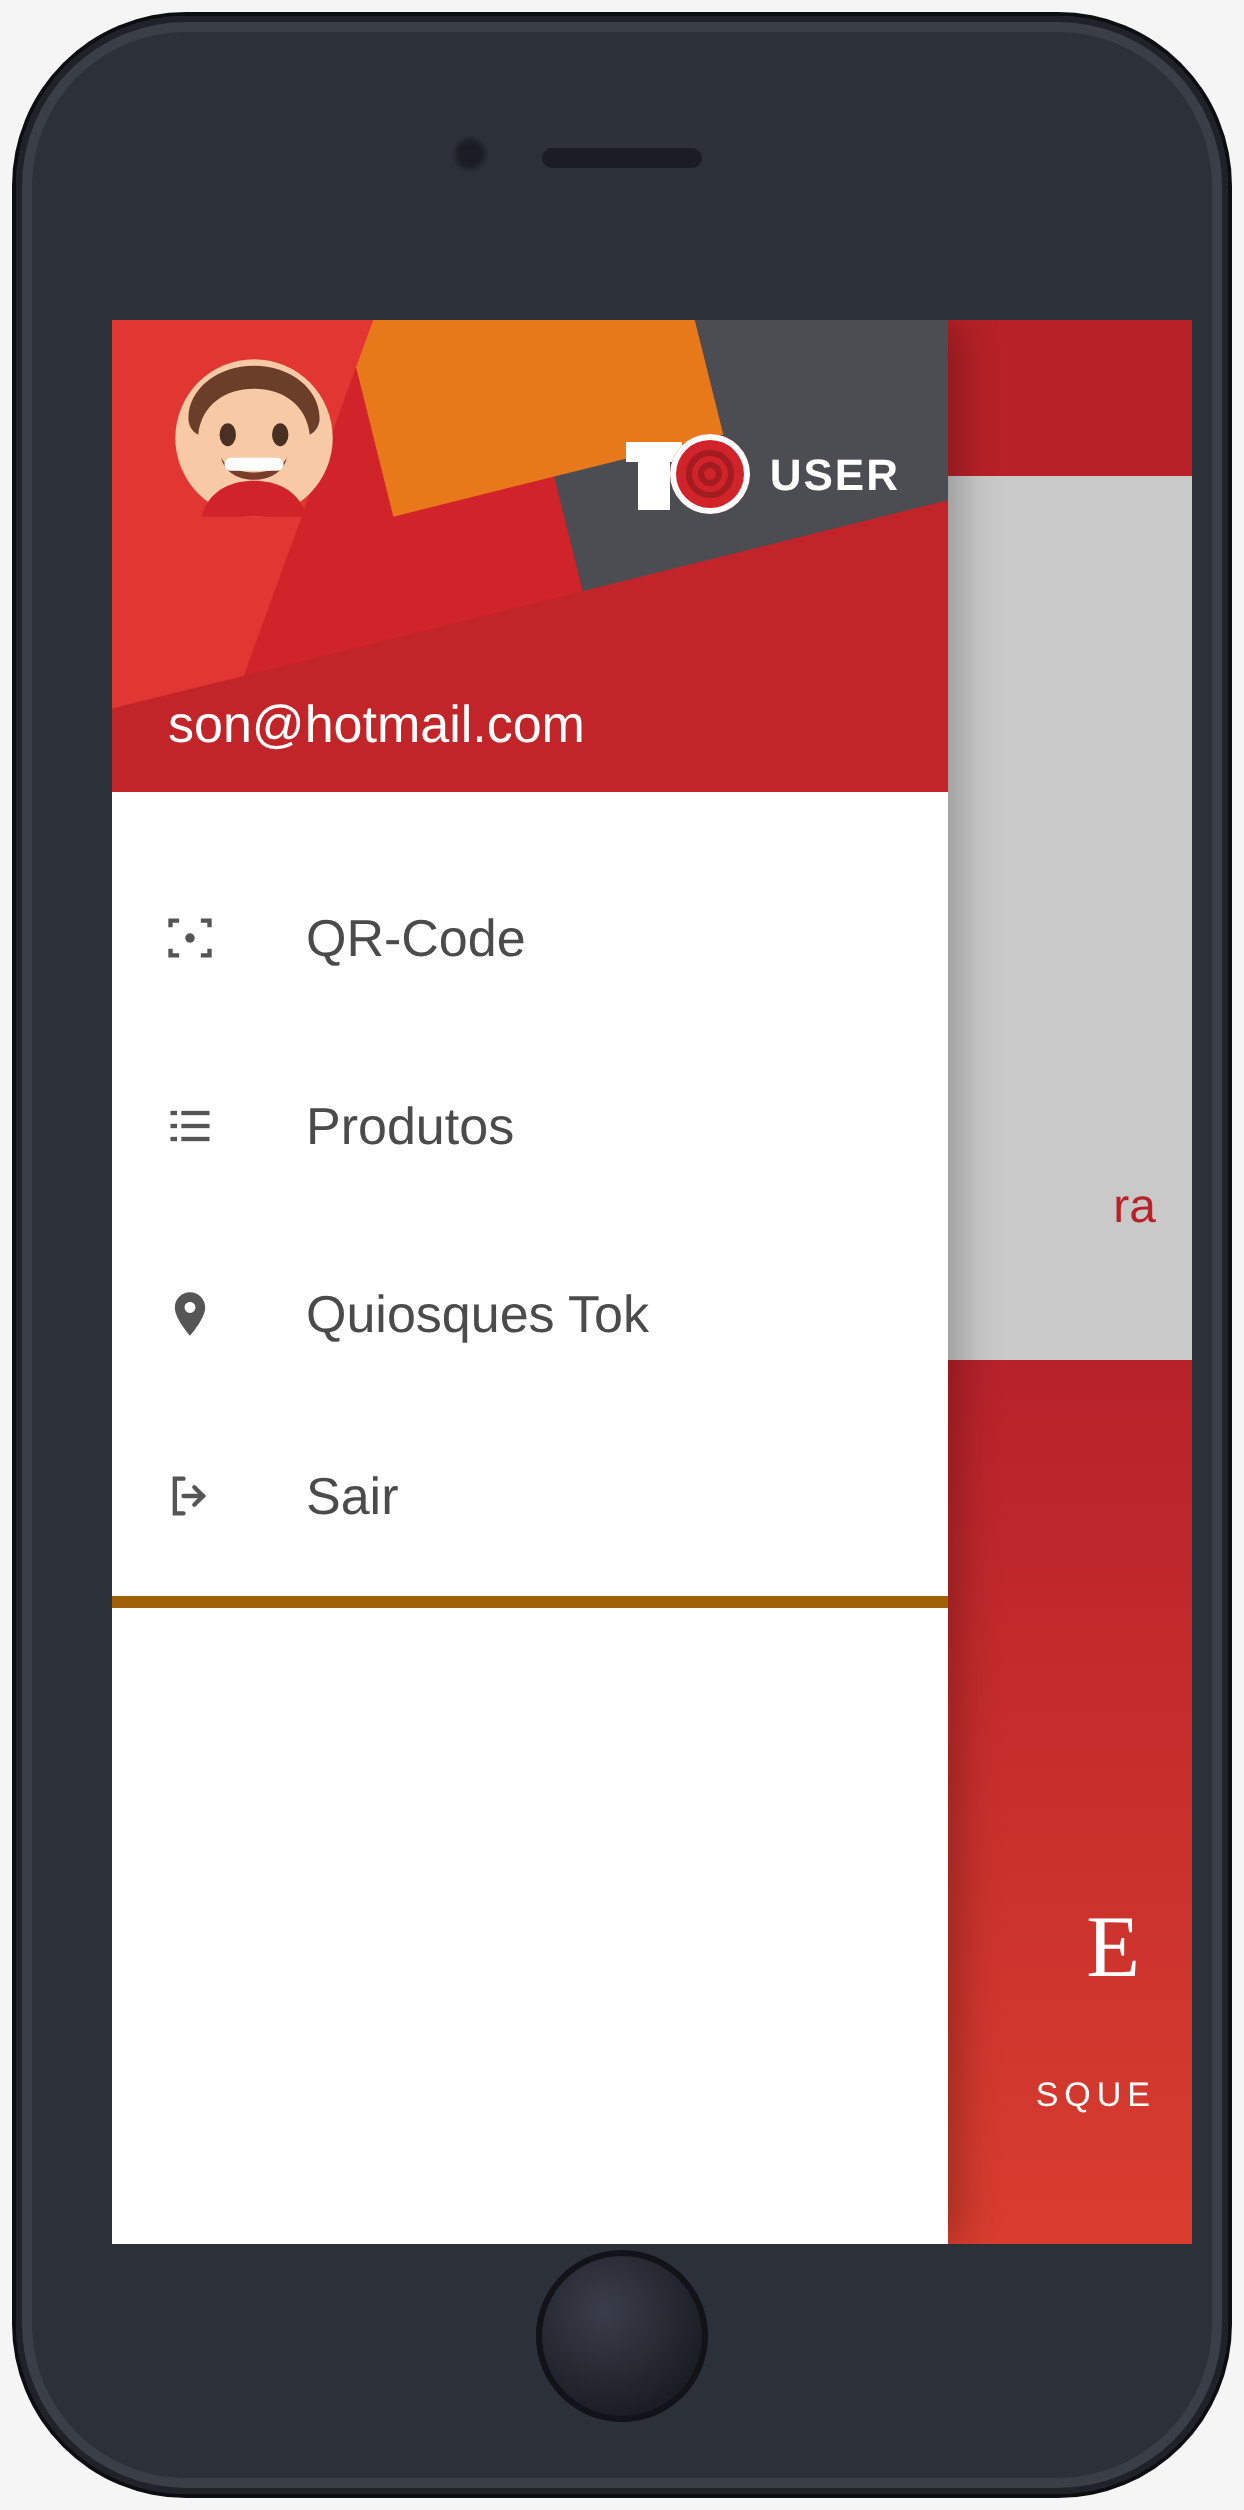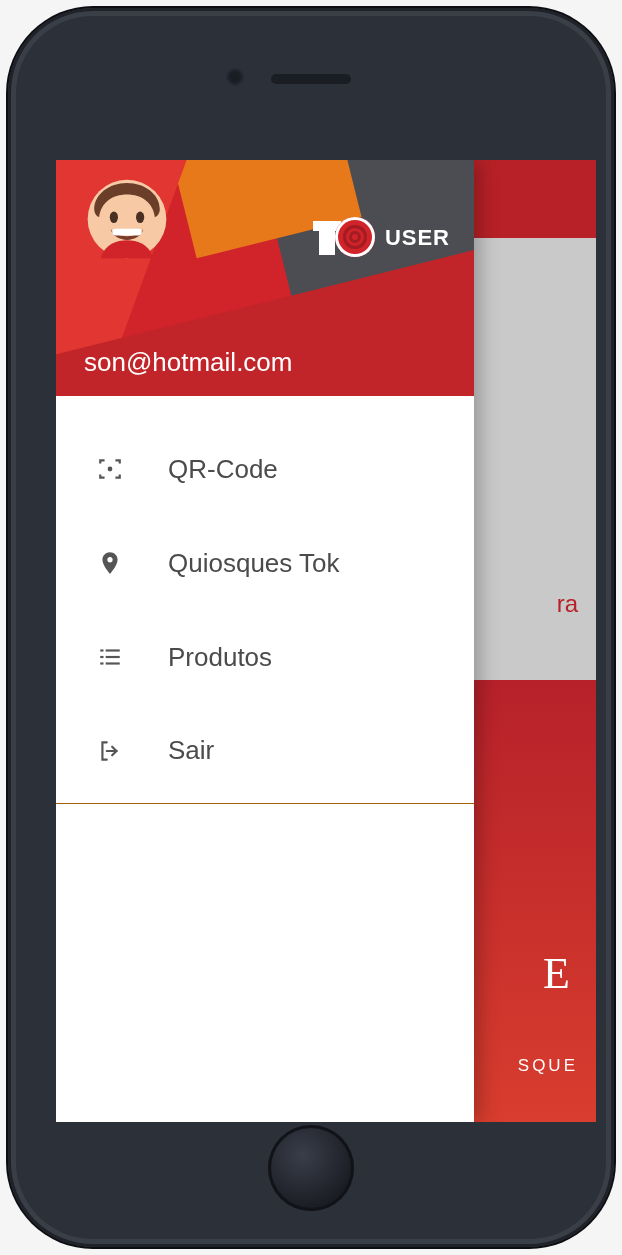--- a/index.html
+++ b/index.html
@@ -72,21 +72,21 @@
   }
   .bg-bottom {
     position: absolute; left: 0; top: 520px; right: 0; bottom: 0;
     background: linear-gradient(180deg, #b7212a 0%, #d83d2e 100%);
   }
   .bg-eq {
     position: absolute; right: 20px; top: 788px;
     color: #ffffff; font-size: 44px; letter-spacing: 6px; font-weight: 300;
   }
   .bg-foot {
-    position: absolute; right: 18px; top: 896px;
+    position: absolute; right: 18px; top: 878px;
     color: #ffffff; font-size: 17px; letter-spacing: 3px;
   }
 
   
   .drawer {
     position: absolute;
     left: 0; top: 0; bottom: 0;
     width: 418px;
     background: #ffffff;
     box-shadow: 6px 0 18px rgba(0,0,0,.25);
@@ -135,26 +135,26 @@
   
   .menu {
     flex: 1;
     background: #ffffff;
     padding-top: 26px;
   }
   .menu-item {
     display: flex;
     align-items: center;
     height: 94px;
-    padding-left: 40px;
+    padding-left: 25px;
     gap: 44px;
     cursor: pointer;
   }
   .menu-item.last {
-    border-bottom: 1px solid #a16207;
+    border-bottom: 6px solid #a16207;
     padding-bottom: 6px;
     height: 100px;
   }
   .menu-icon {
     width: 28px; height: 28px;
     color: #555;
     flex: none;
     display:flex; align-items:center; justify-content:center;
   }
   .menu-icon svg { width: 26px; height: 26px; }
@@ -224,40 +224,40 @@
                 <circle cx="12" cy="12" r="2.2" fill="#555" stroke="none"></circle>
               </svg>
             </span>
             <span class="menu-label">QR-Code</span>
           </div>
 
 
           <div class="menu-item">
             <span class="menu-icon">
               <svg viewBox="0 0 24 24" fill="#555">
-                <path d="M12 2c-3.9 0-7 3.1-7 7 0 5.2 7 13 7 13s7-7.8 7-13c0-3.9-3.1-7-7-7zm0 9.5c-1.4 0-2.5-1.1-2.5-2.5S10.6 6.5 12 6.5 14.5 7.6 14.5 9 13.4 11.5 12 11.5z"></path>
-              </svg>
-            </span>
-            <span class="menu-label">Quiosques Tok</span>
-          </div>
-
-          <div class="menu-item">
-            <span class="menu-icon">
-              <svg viewBox="0 0 24 24" fill="#555">
                 <rect x="3" y="5" width="3" height="2"></rect>
                   <rect x="8" y="5" width="13" height="2"></rect>
                 <rect x="3" y="11" width="3" height="2"></rect>
                   <rect x="8" y="11" width="13" height="2"></rect>
                 <rect x="3" y="17" width="3" height="2"></rect>
                   <rect x="8" y="17" width="13" height="2"></rect>
               </svg>
             </span>
             <span class="menu-label">Produtos</span>
           </div>
 
+          <div class="menu-item">
+            <span class="menu-icon">
+              <svg viewBox="0 0 24 24" fill="#555">
+                <path d="M12 2c-3.9 0-7 3.1-7 7 0 5.2 7 13 7 13s7-7.8 7-13c0-3.9-3.1-7-7-7zm0 9.5c-1.4 0-2.5-1.1-2.5-2.5S10.6 6.5 12 6.5 14.5 7.6 14.5 9 13.4 11.5 12 11.5z"></path>
+              </svg>
+            </span>
+            <span class="menu-label">Quiosques Tok</span>
+          </div>
+
 
           <div class="menu-item last">
             <span class="menu-icon">
               <svg viewBox="0 0 24 24" fill="none" stroke="#555" stroke-width="2" stroke-linecap="round">
                 <path d="M9 4h-4v16h4"></path>
                 <path d="M14 8l4 4-4 4"></path>
                 <path d="M18 12H9"></path>
               </svg>
             </span>
             <span class="menu-label">Sair</span>

